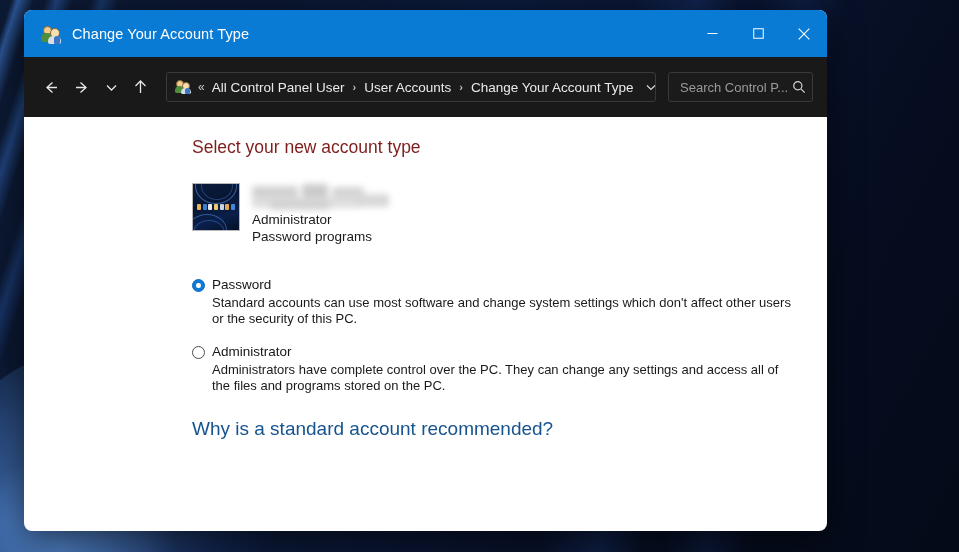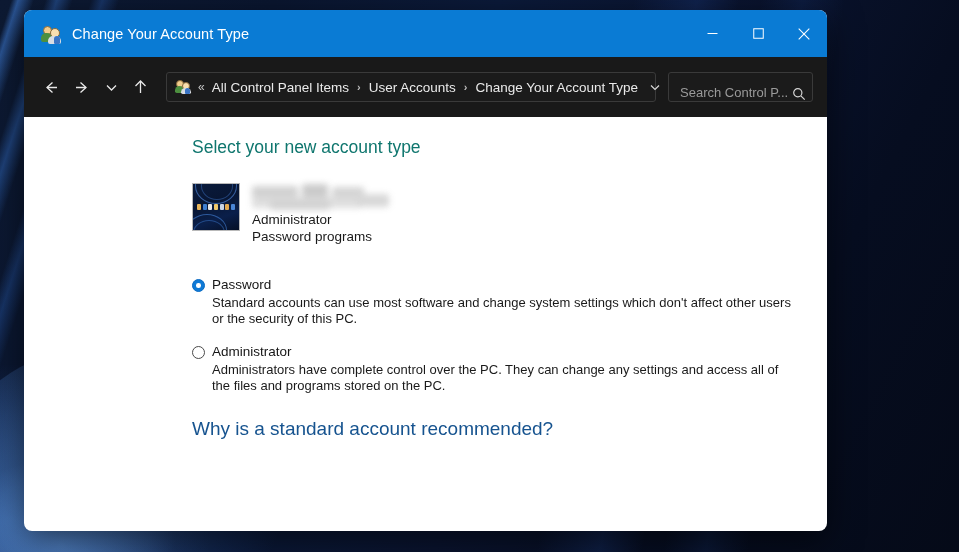--- a/index.html
+++ b/index.html
@@ -158,21 +158,21 @@
   }
 
   #searchbox {
     width: 145px;
     height: 30px;
     margin-left: 12px;
     background: #1b1b1b;
     border: 1px solid #3a3a3a;
     border-radius: 3px;
     display: flex;
-    align-items: flex-end;
+    align-items: center;
     padding: 0 6px 0 9px;
     box-sizing: border-box;
     flex: none;
   }
   #search-input {
     flex: 1;
     background: transparent;
     border: none;
     outline: none;
     color: #e0e0e0;
@@ -188,21 +188,21 @@
     background: #ffffff;
     height: 301px;
     padding: 20px 0 0 0;
     box-sizing: border-box;
     position: relative;
   }
   #page-title {
     margin: 0 0 0 168px;
     font-size: 17.5px;
     font-weight: normal;
-    color: #0f766e;
+    color: #7f1d1d;
   }
 
   #account-block {
     margin: 25px 0 0 168px;
     display: flex;
     align-items: flex-start;
   }
   #avatar {
     width: 48px; height: 48px;
     flex: none;
@@ -389,21 +389,21 @@
 
       <div id="addressbar">
         <div id="addr-icon">
           <span class="ppl-head" style="left:1px; top:1px; width:6px; height:6px; background:#f2cd8e; border:1px solid #8a6a3a;"></span>
           <span class="ppl-body" style="left:0px; top:7px; width:9px; height:7px; background:#4d8f3f;"></span>
           <span class="ppl-head" style="left:7px; top:3px; width:6px; height:6px; background:#fadfb0; border:1px solid #8a6a3a;"></span>
           <span class="ppl-body" style="left:6px; top:9px; width:10px; height:6px; background:#d9dde4;"></span>
           <span class="ppl-body" style="left:10px; top:9px; width:5px; height:6px; background:#3a74c4;"></span>
         </div>
         <span id="addr-chevrons">«</span>
-        <span class="crumb">All Control Panel Items</span>
+        <span class="crumb">All Control Panel User</span>
         <span class="crumb-sep">›</span>
         <span class="crumb">User Accounts</span>
         <span class="crumb-sep">›</span>
         <span class="crumb">Change Your Account Type</span>
         <span id="addr-spacer"></span>
         <div id="addr-dropdown">
           <svg width="12" height="12" viewBox="0 0 12 12" fill="none" stroke="currentColor" stroke-width="1.2">
               <path d="M2 4.5 L6 8.5 L10 4.5"></path>
             </svg>
         </div>

